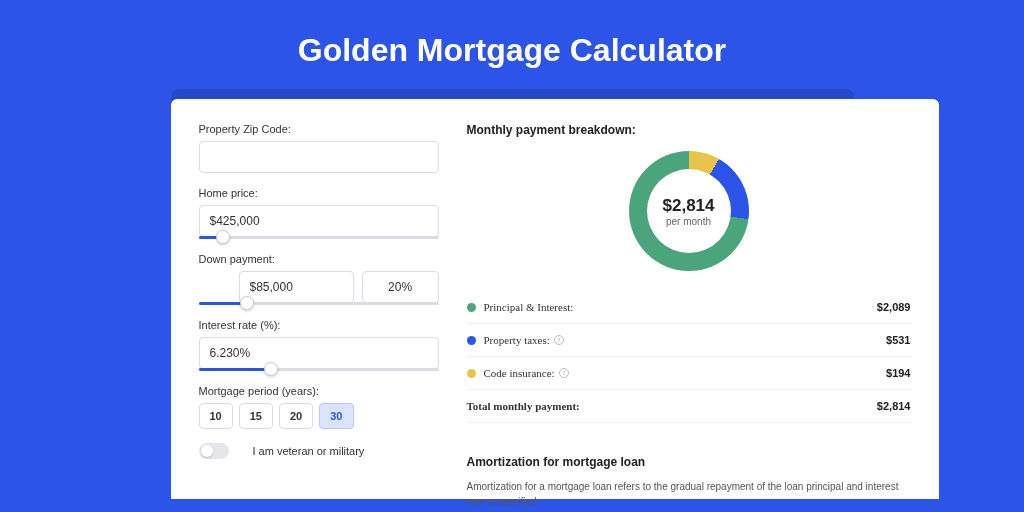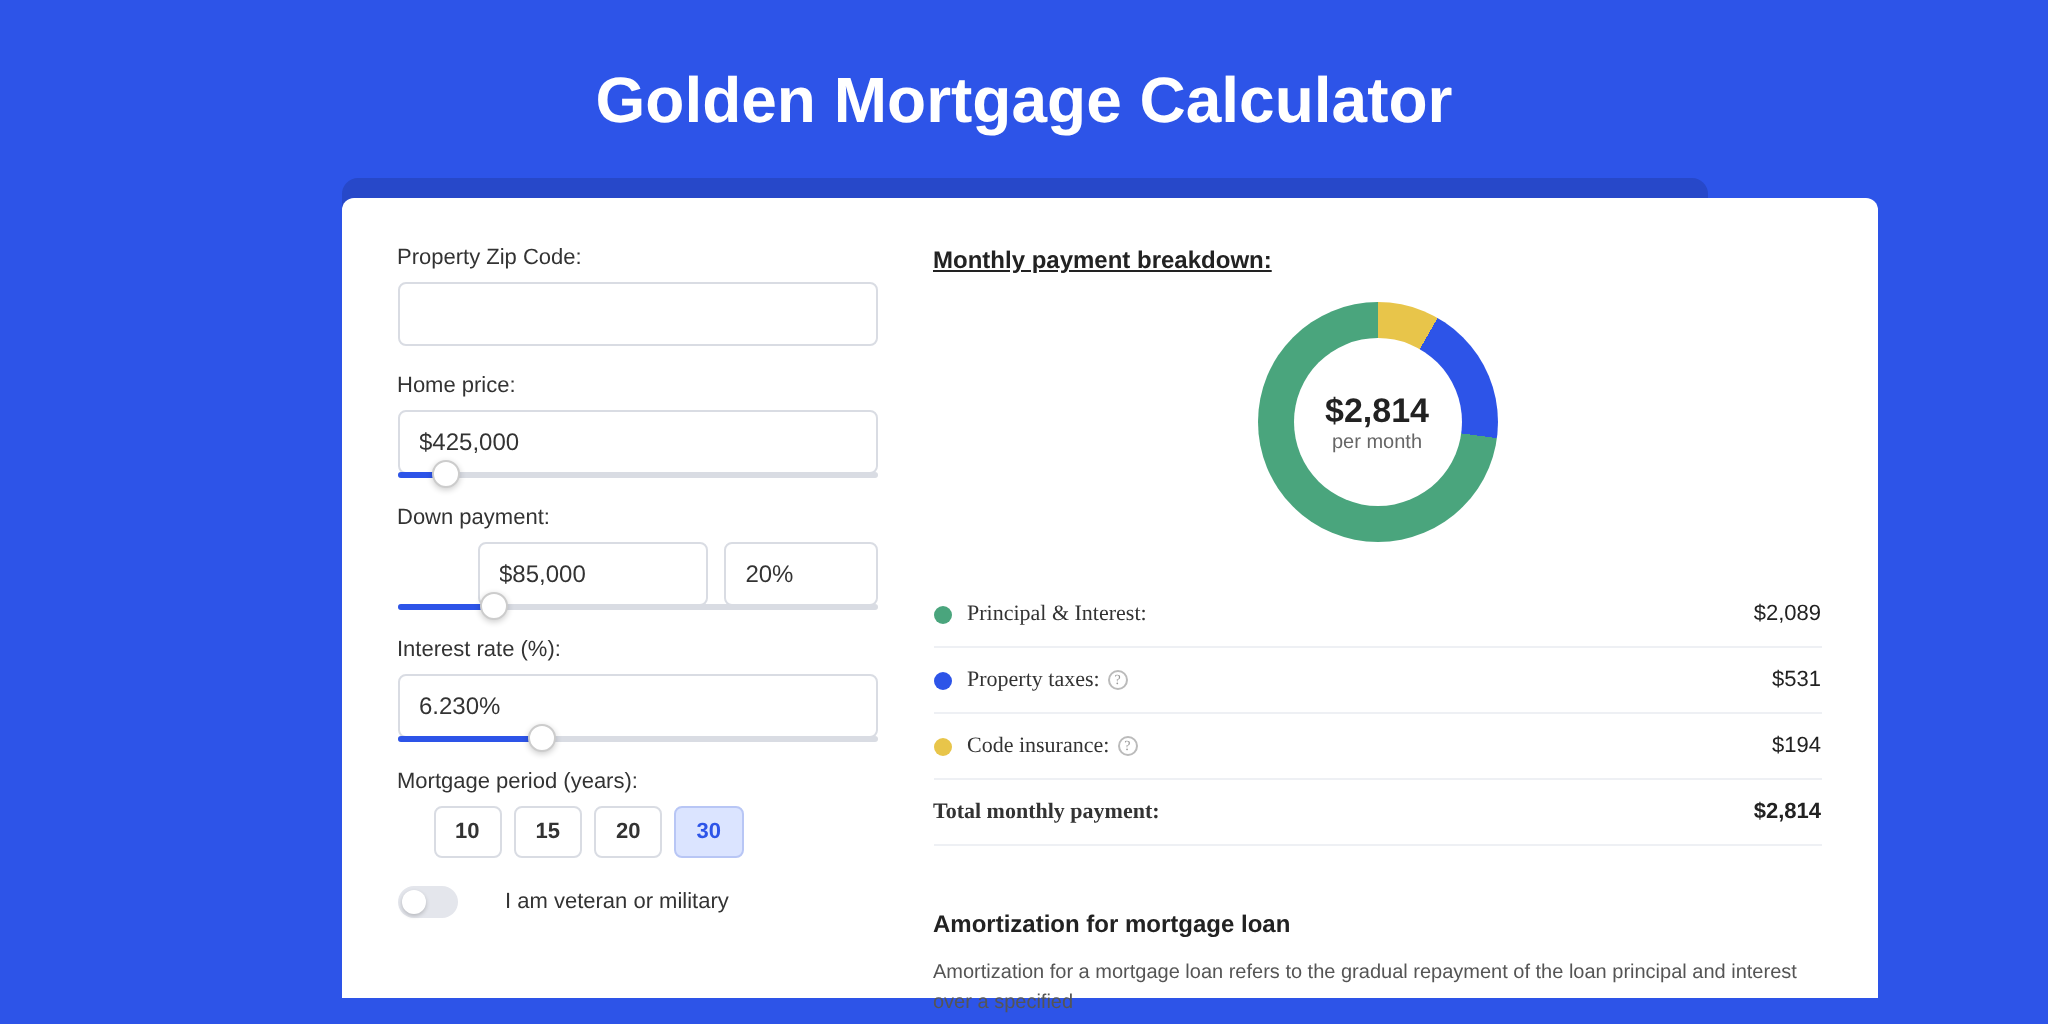--- a/index.html
+++ b/index.html
@@ -69,23 +69,23 @@
     top: -6px;
     width: 14px; height: 14px;
     background: #fff;
     border: 1px solid #ccc;
     border-radius: 50%;
     box-shadow: 0 1px 3px rgba(0,0,0,0.2);
     transform: translateX(-50%);
   }
   .dp-row { display: flex; gap: 8px; padding-left: 40px; }
   .dp-row .text-input:first-child { flex: 1.7; }
-  .dp-row .text-input:last-child { flex: 1; }
-
-  .period-row { display: flex; gap: 6px; margin-left: 18px; }
+  .dp-row .text-input:last-child { flex: 1; text-align: center; }
+
+  .period-row { display: flex; gap: 6px; }
   .period-btn {
     border: 1px solid #d9dce3;
     background: #fff;
     border-radius: 4px;
     padding: 6px 10px;
     font-size: 11px;
     font-weight: 600;
     color: #333;
     cursor: pointer;
   }
@@ -109,21 +109,21 @@
   .toggle-knob {
     width: 12px; height: 12px;
     background: #fff;
     border-radius: 50%;
     position: absolute;
     top: 2px; left: 2px;
     box-shadow: 0 1px 2px rgba(0,0,0,0.2);
   }
   .toggle-label { font-size: 11px; color: #333; }
 
-  .breakdown-title { font-size: 12px; font-weight: 700; color: #222; margin-bottom: 14px; text-decoration: underline; }
+  .breakdown-title { font-size: 12px; font-weight: 700; color: #222; margin-bottom: 14px; }
 
   .donut-wrap { display:flex; justify-content:center; margin-bottom: 20px; }
   .donut {
     width: 120px; height: 120px;
     border-radius: 50%;
     position: relative;
   }
   .donut-hole {
     position: absolute;
     top: 18px; left: 18px; right: 18px; bottom: 18px;
@@ -142,21 +142,21 @@
     display: flex; align-items: center;
     padding: 10px 0;
     border-bottom: 1px solid #eef0f4;
     font-size: 11px;
   }
   .legend-dot {
     width: 9px; height: 9px; border-radius: 50%;
     margin-right: 8px; flex-shrink: 0;
   }
   .legend-label { color: #333; flex: 1; display:flex; align-items:center; gap:4px;font-family:Liberation Serif, serif;}
-  .legend-val { color: #222; font-weight: 400; }
+  .legend-val { color: #222; font-weight: 700; }
   .legend-total .legend-label, .legend-total .legend-val { font-weight: 700; }
   .info-icon {
     width: 10px; height: 10px; border: 1px solid #bbb;
     border-radius: 50%; display:inline-flex;
     align-items:center; justify-content:center;
     font-size: 7px; color:#999;
   }
 
   .amort-title { font-size: 12px; font-weight:700; color:#222; margin-top: 32px; margin-bottom: 10px;}
   .amort-text { font-size: 10px; color:#555; line-height:1.5;}

